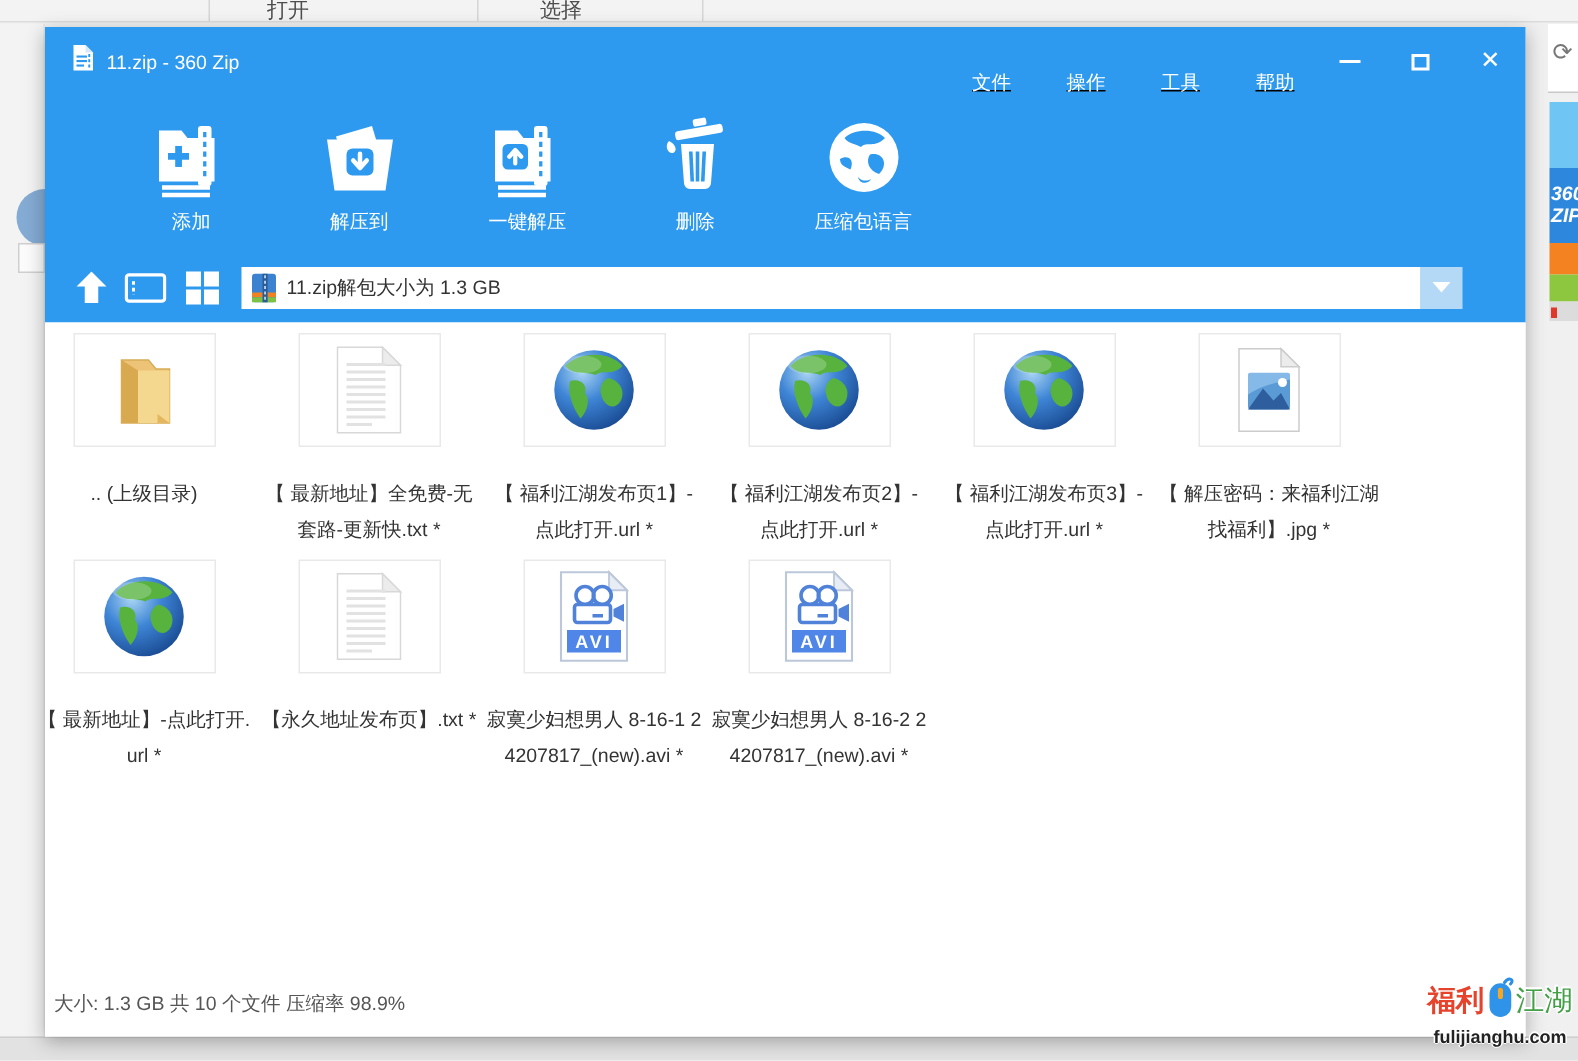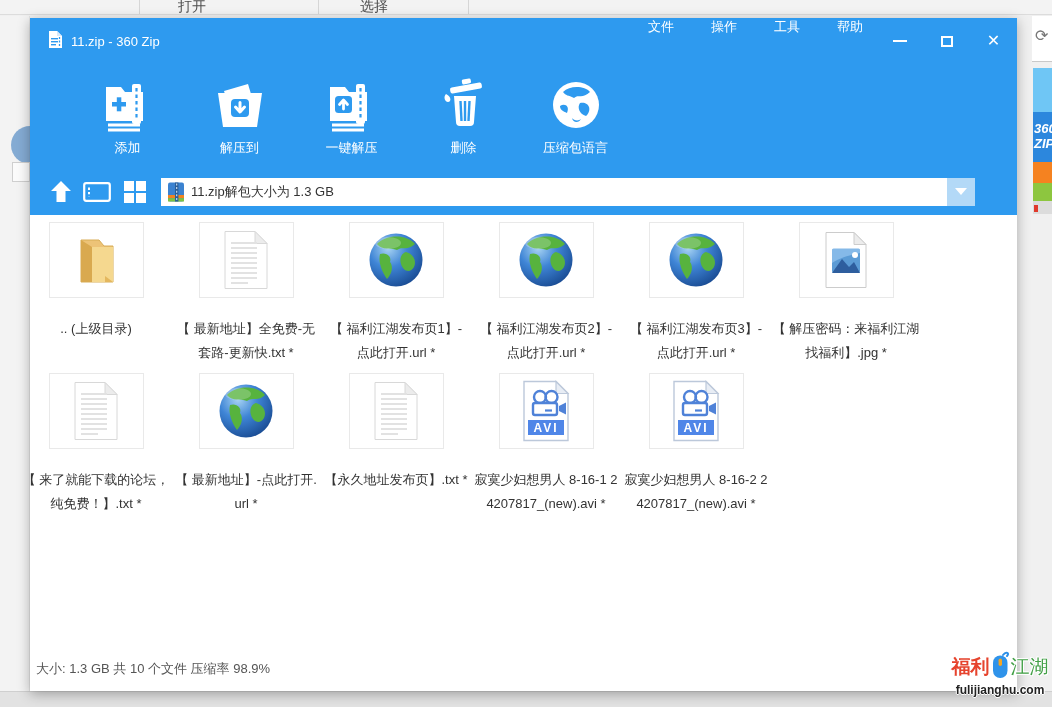--- a/index.html
+++ b/index.html
@@ -34,21 +34,21 @@
     background:#e2e2e2; border-top:1px solid #cfcfcf; }
 
   
   .win { position:absolute; left:30px; top:18px; width:987px; height:673px;
     background:#fff; box-shadow:0 3px 12px rgba(0,0,0,.3); }
 
   
   .titlebar { position:relative; height:46px; background:#2E9AEF; }
   .title-left { position:absolute; left:18px; top:0; height:46px; display:flex; align-items:center; gap:8px; }
   .title-text { color:#fff; font-size:13px; }
-  .menubar { position:absolute; left:618px; top:0; height:46px; display:flex; align-items:flex-start; gap:37px; }
+  .menubar { position:absolute; left:618px; top:0; height:46px; display:flex; align-items:flex-end; gap:37px;text-decoration:underline; }
   .menu-item { color:#fff; font-size:13px; cursor:default; }
   .win-controls { position:absolute; right:0; top:0; width:141px; height:46px; display:flex; }
   .ctl { flex:1; display:flex; align-items:center; justify-content:center; color:#fff; cursor:default; }
   .ctl-min i { display:block; width:14px; height:2px; background:#fff; }
   .ctl-max i { display:block; width:12px; height:11px; border:2px solid #fff; }
   .ctl-close { font-size:16px; line-height:16px; }
 
   
   .toolbar { height:104px; background:#2E9AEF; display:flex; padding-left:50px; }
   .tool-btn { width:95px; margin-right:17px; display:flex; flex-direction:column;
@@ -370,38 +370,20 @@
                 <rect x="9" y="18" width="28" height="24" rx="2" fill="#5b9bd5"></rect>
                 <path d="M9 32 C18 26 28 24 37 22 V19 a1.5 1.5 0 0 0 -1.5 -1.5 H10.5 A1.5 1.5 0 0 0 9 19 Z" fill="#85b9e8"></path>
                 <path d="M9 42 L19 28 L26 36 L31 31 L37 42 Z" fill="#2e5e9e"></path>
                 <circle cx="32" cy="24" r="3" fill="#fff"></circle>
               </svg>
             </div>
             <div class="fname">【 解压密码：来福利江湖找福利】.jpg *</div>
           </div>
           <div class="file-item">
             <div class="thumb">
-              <svg width="48" height="60" viewBox="0 0 48 60">
-                <path d="M3 1.5 H33 L45 13.5 V58.5 H3 Z" fill="#fff" stroke="#d8d8d8"></path>
-                <path d="M33 1.5 L45 13.5 H33 Z" fill="#ececec" stroke="#d8d8d8"></path>
-                <rect x="9" y="12" width="26" height="2" fill="#e2e2e2"></rect>
-                <rect x="9" y="17" width="26" height="2" fill="#e2e2e2"></rect>
-                <rect x="9" y="22" width="26" height="2" fill="#e2e2e2"></rect>
-                <rect x="9" y="27" width="26" height="2" fill="#e2e2e2"></rect>
-                <rect x="9" y="32" width="26" height="2" fill="#e2e2e2"></rect>
-                <rect x="9" y="37" width="26" height="2" fill="#e2e2e2"></rect>
-                <rect x="9" y="42" width="26" height="2" fill="#e2e2e2"></rect>
-                <rect x="9" y="47" width="26" height="2" fill="#e2e2e2"></rect>
-                <rect x="9" y="52" width="17" height="2" fill="#e2e2e2"></rect>
-              </svg>
-            </div>
-            <div class="fname">【 来了就能下载的论坛，纯免费！】.txt *</div>
-          </div>
-          <div class="file-item">
-            <div class="thumb">
               <svg width="58" height="58" viewBox="0 0 58 58">
                 <defs>
                   <radialGradient id="gG" cx="35%" cy="28%" r="80%">
                     <stop offset="0%" stop-color="#a8d4f2"></stop>
                     <stop offset="45%" stop-color="#3f85d6"></stop>
                     <stop offset="100%" stop-color="#17488f"></stop>
                   </radialGradient>
                 </defs>
                 <circle cx="29" cy="29" r="26.5" fill="url(#gG)"></circle>
                 <path d="M10 13 C19 3 40 3 48 13 C41 20 35 15 30 19 C23 16 16 20 10 13 Z" fill="#57b33e"></path>

